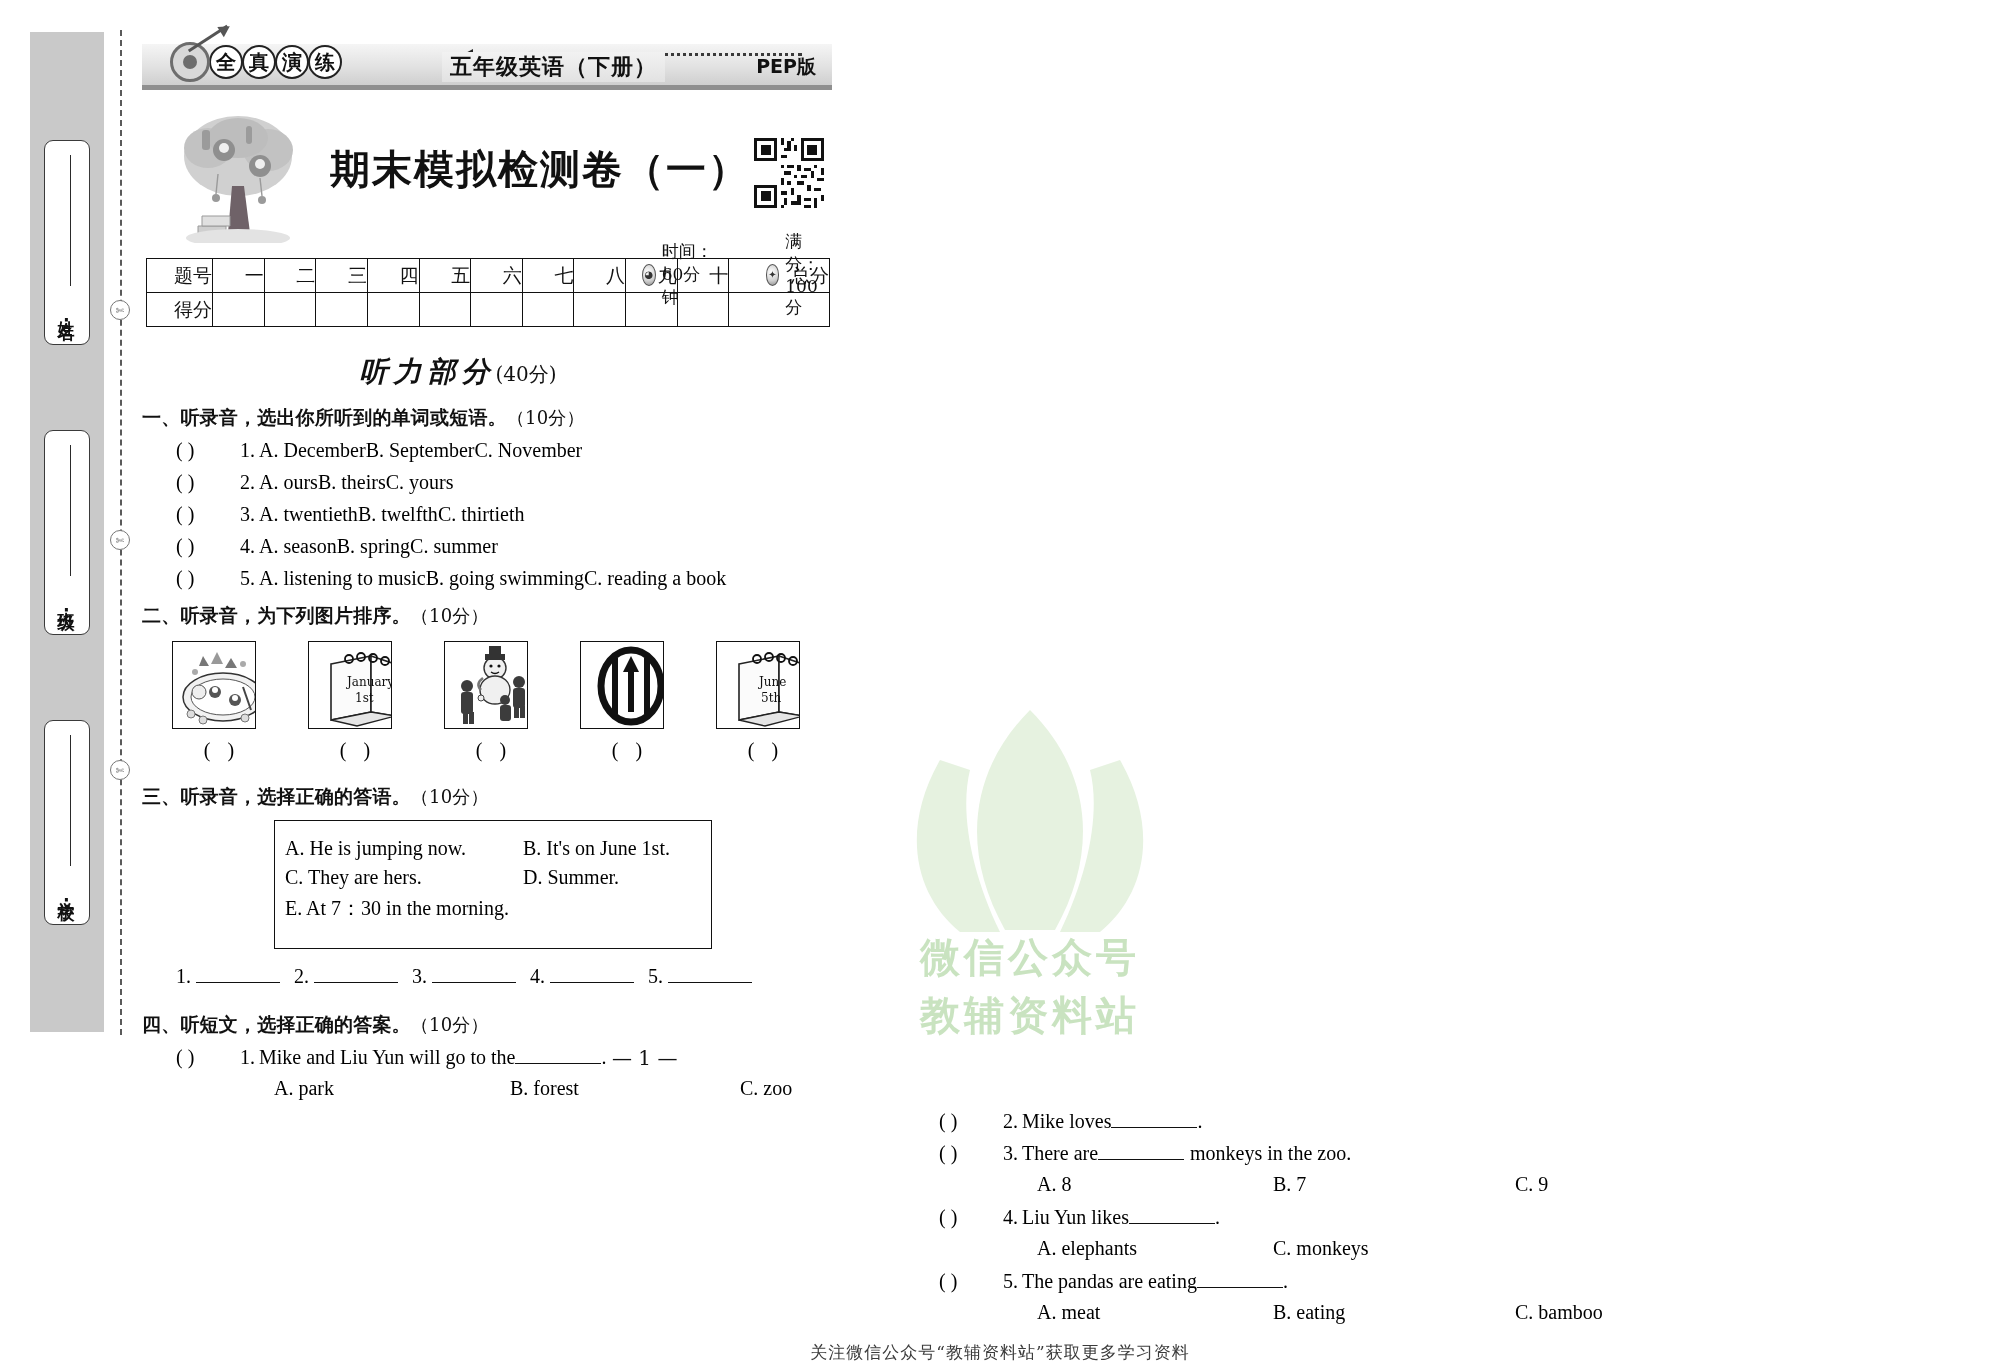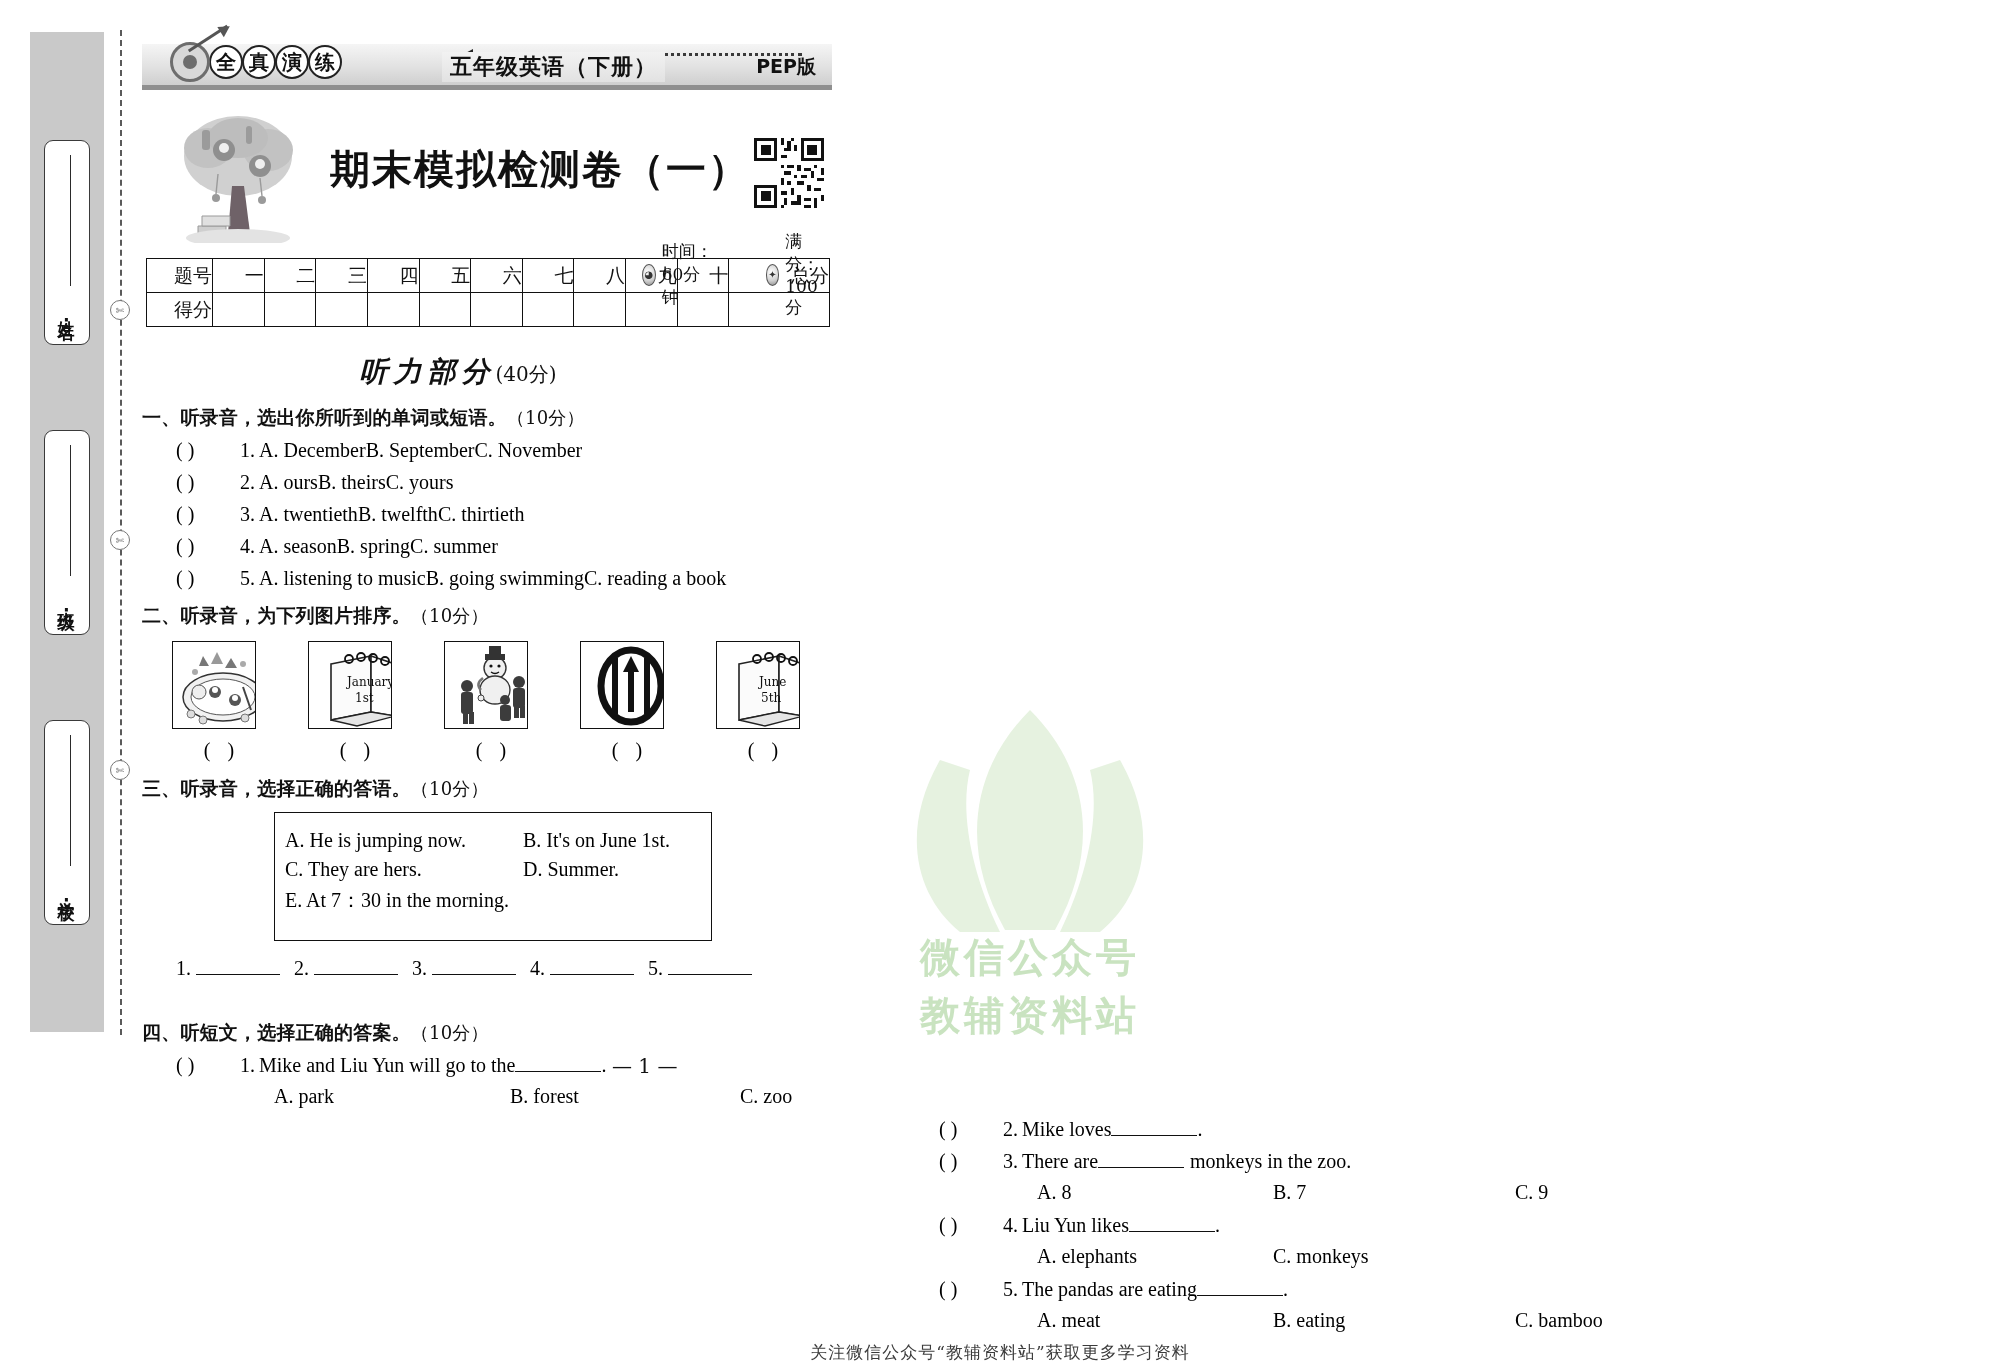--- a/index.html
+++ b/index.html
@@ -621,21 +621,21 @@
             <circle cx="64" cy="16" r="4" fill="none" stroke="#111" stroke-width="1.8"></circle>
             <circle cx="76" cy="19" r="4" fill="none" stroke="#111" stroke-width="1.8"></circle>
             <text x="42" y="44" font-family="DejaVu Serif, serif" font-size="12" fill="#111">June</text>
             <text x="44" y="60" font-family="DejaVu Serif, serif" font-size="12" fill="#111">5th</text>
           </svg>
         </div>
         <div class="pic-paren">(        )</div>
       </div>
     </div>
 
-    <div class="sec-title" style="margin-top:14px">
+    <div class="sec-title" style="margin-top:22px">
       <span>三、听录音，选择正确的答语。</span><span class="pt">（10分）</span>
     </div>
     <div class="ansbox">
       <div class="line">
         <span>A. He is jumping now.</span>
         <span>B. It's on June 1st.</span>
       </div>
       <div class="line">
         <span>C. They are hers.</span>
         <span>D. Summer.</span>
@@ -661,21 +661,21 @@
       <span class="it">
           <span>4.</span>
           <span class="u"></span>
         </span>
       <span class="it">
           <span>5.</span>
           <span class="u"></span>
         </span>
     </div>
 
-    <div class="sec-title" style="margin-top:40px">
+    <div class="sec-title" style="margin-top:24px">
       <span>四、听短文，选择正确的答案。</span><span class="pt">（10分）</span>
     </div>
     <div class="qrow">
       <span class="paren">(        )</span>
       <span class="qnum">1.</span>
       <span>Mike and Liu Yun will go to the</span>
       <span class="blank-u"></span>
       <span>.</span>
     </div>
     <div class="subopts opts-3">

